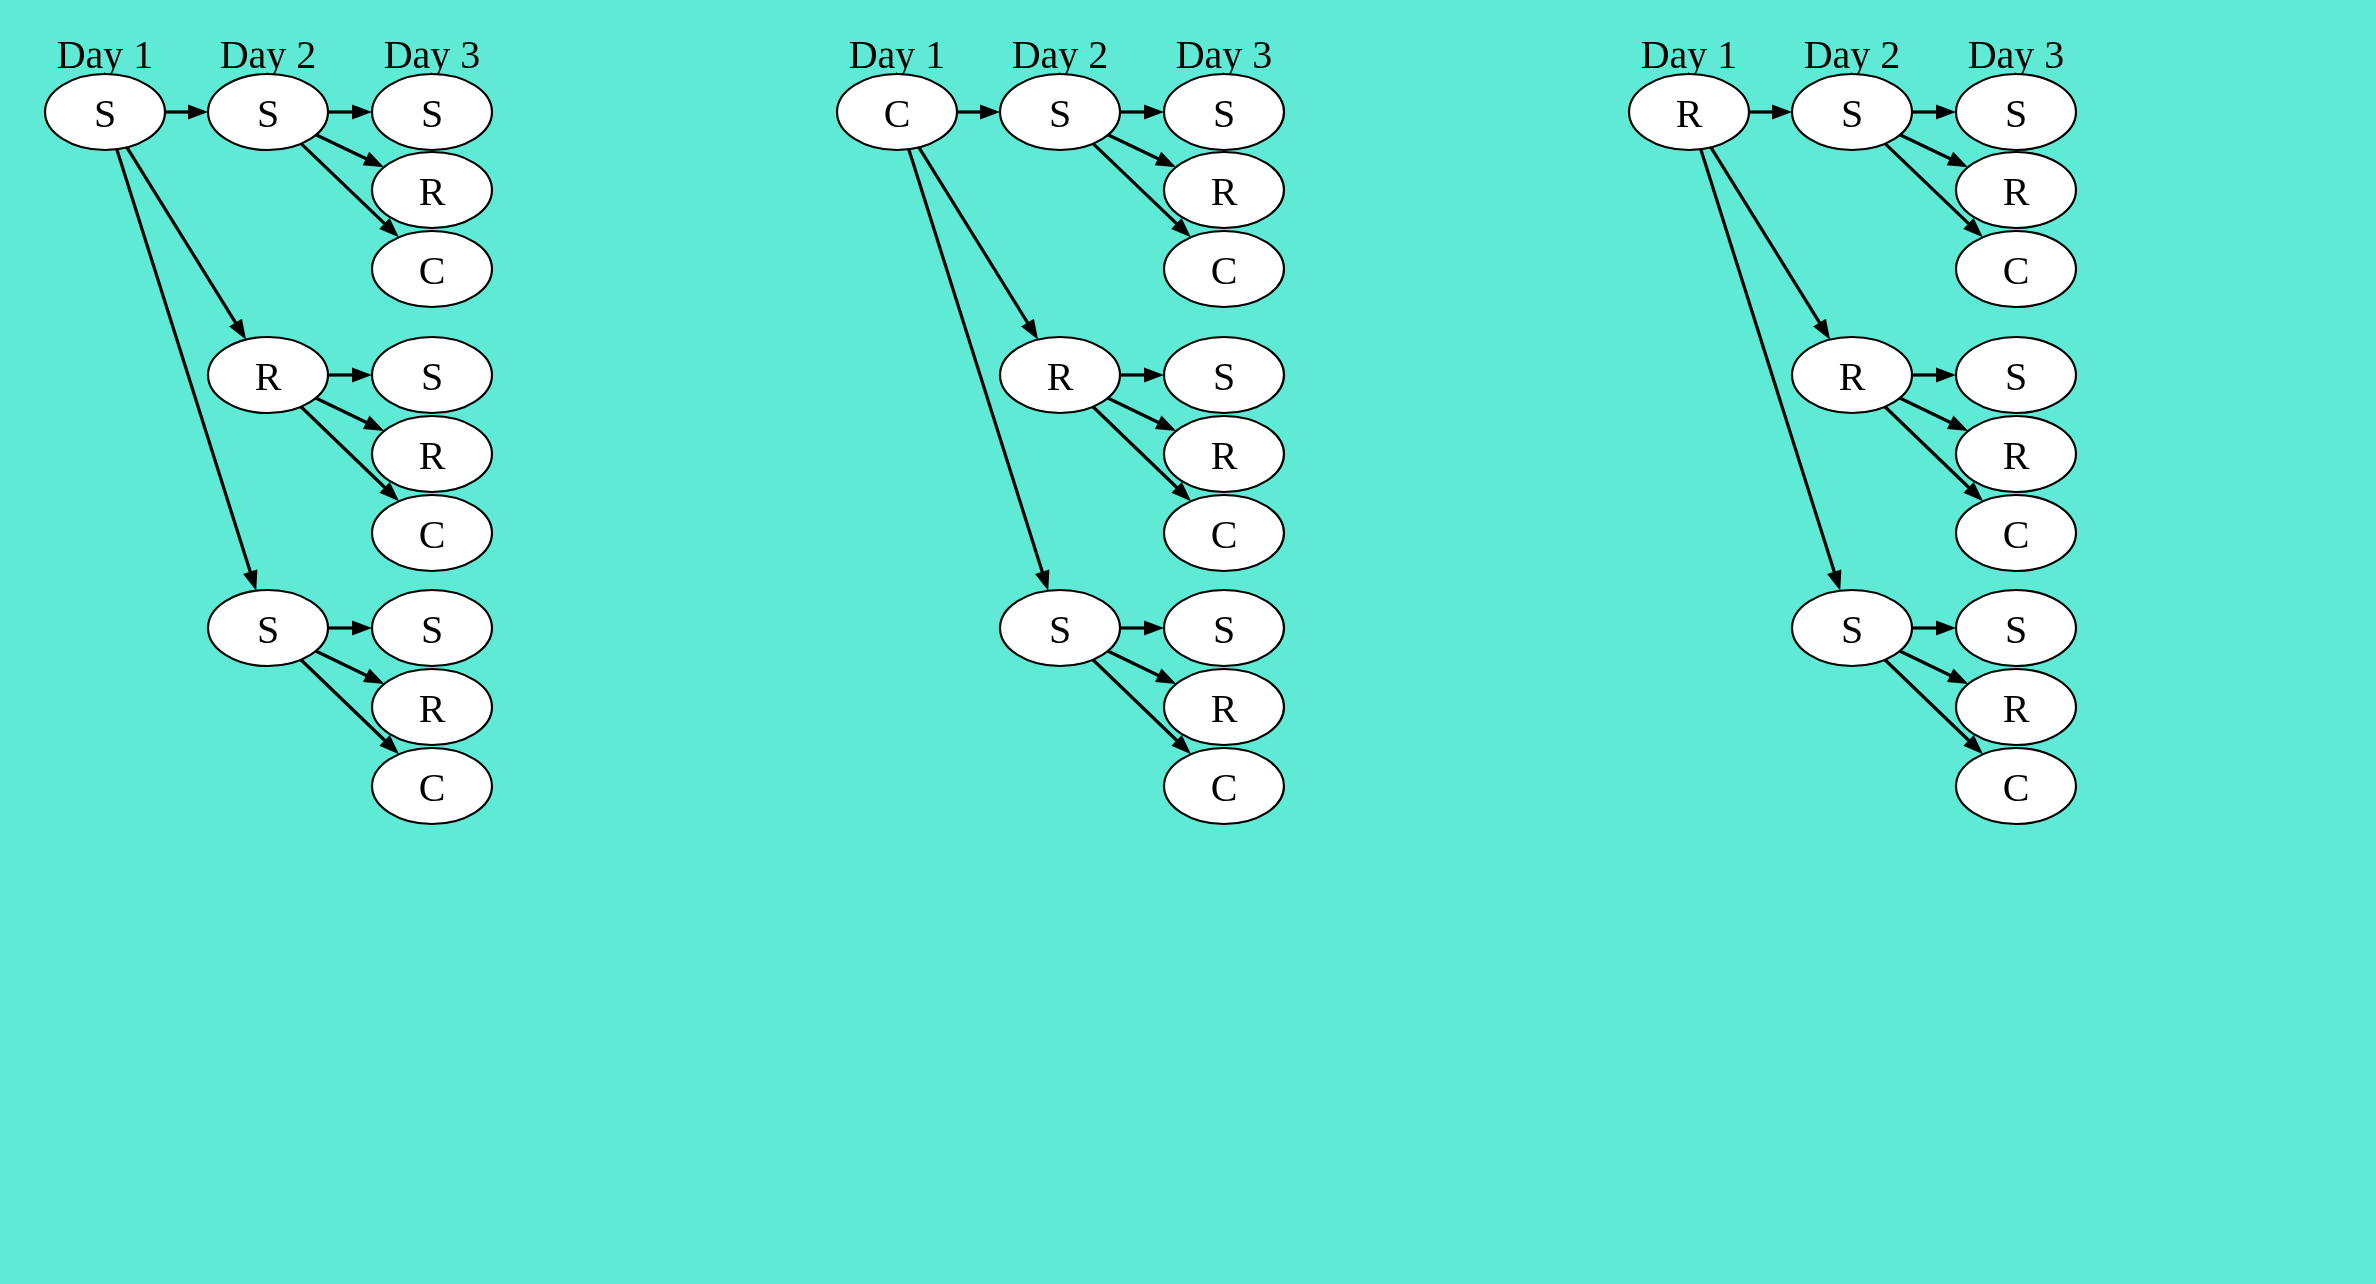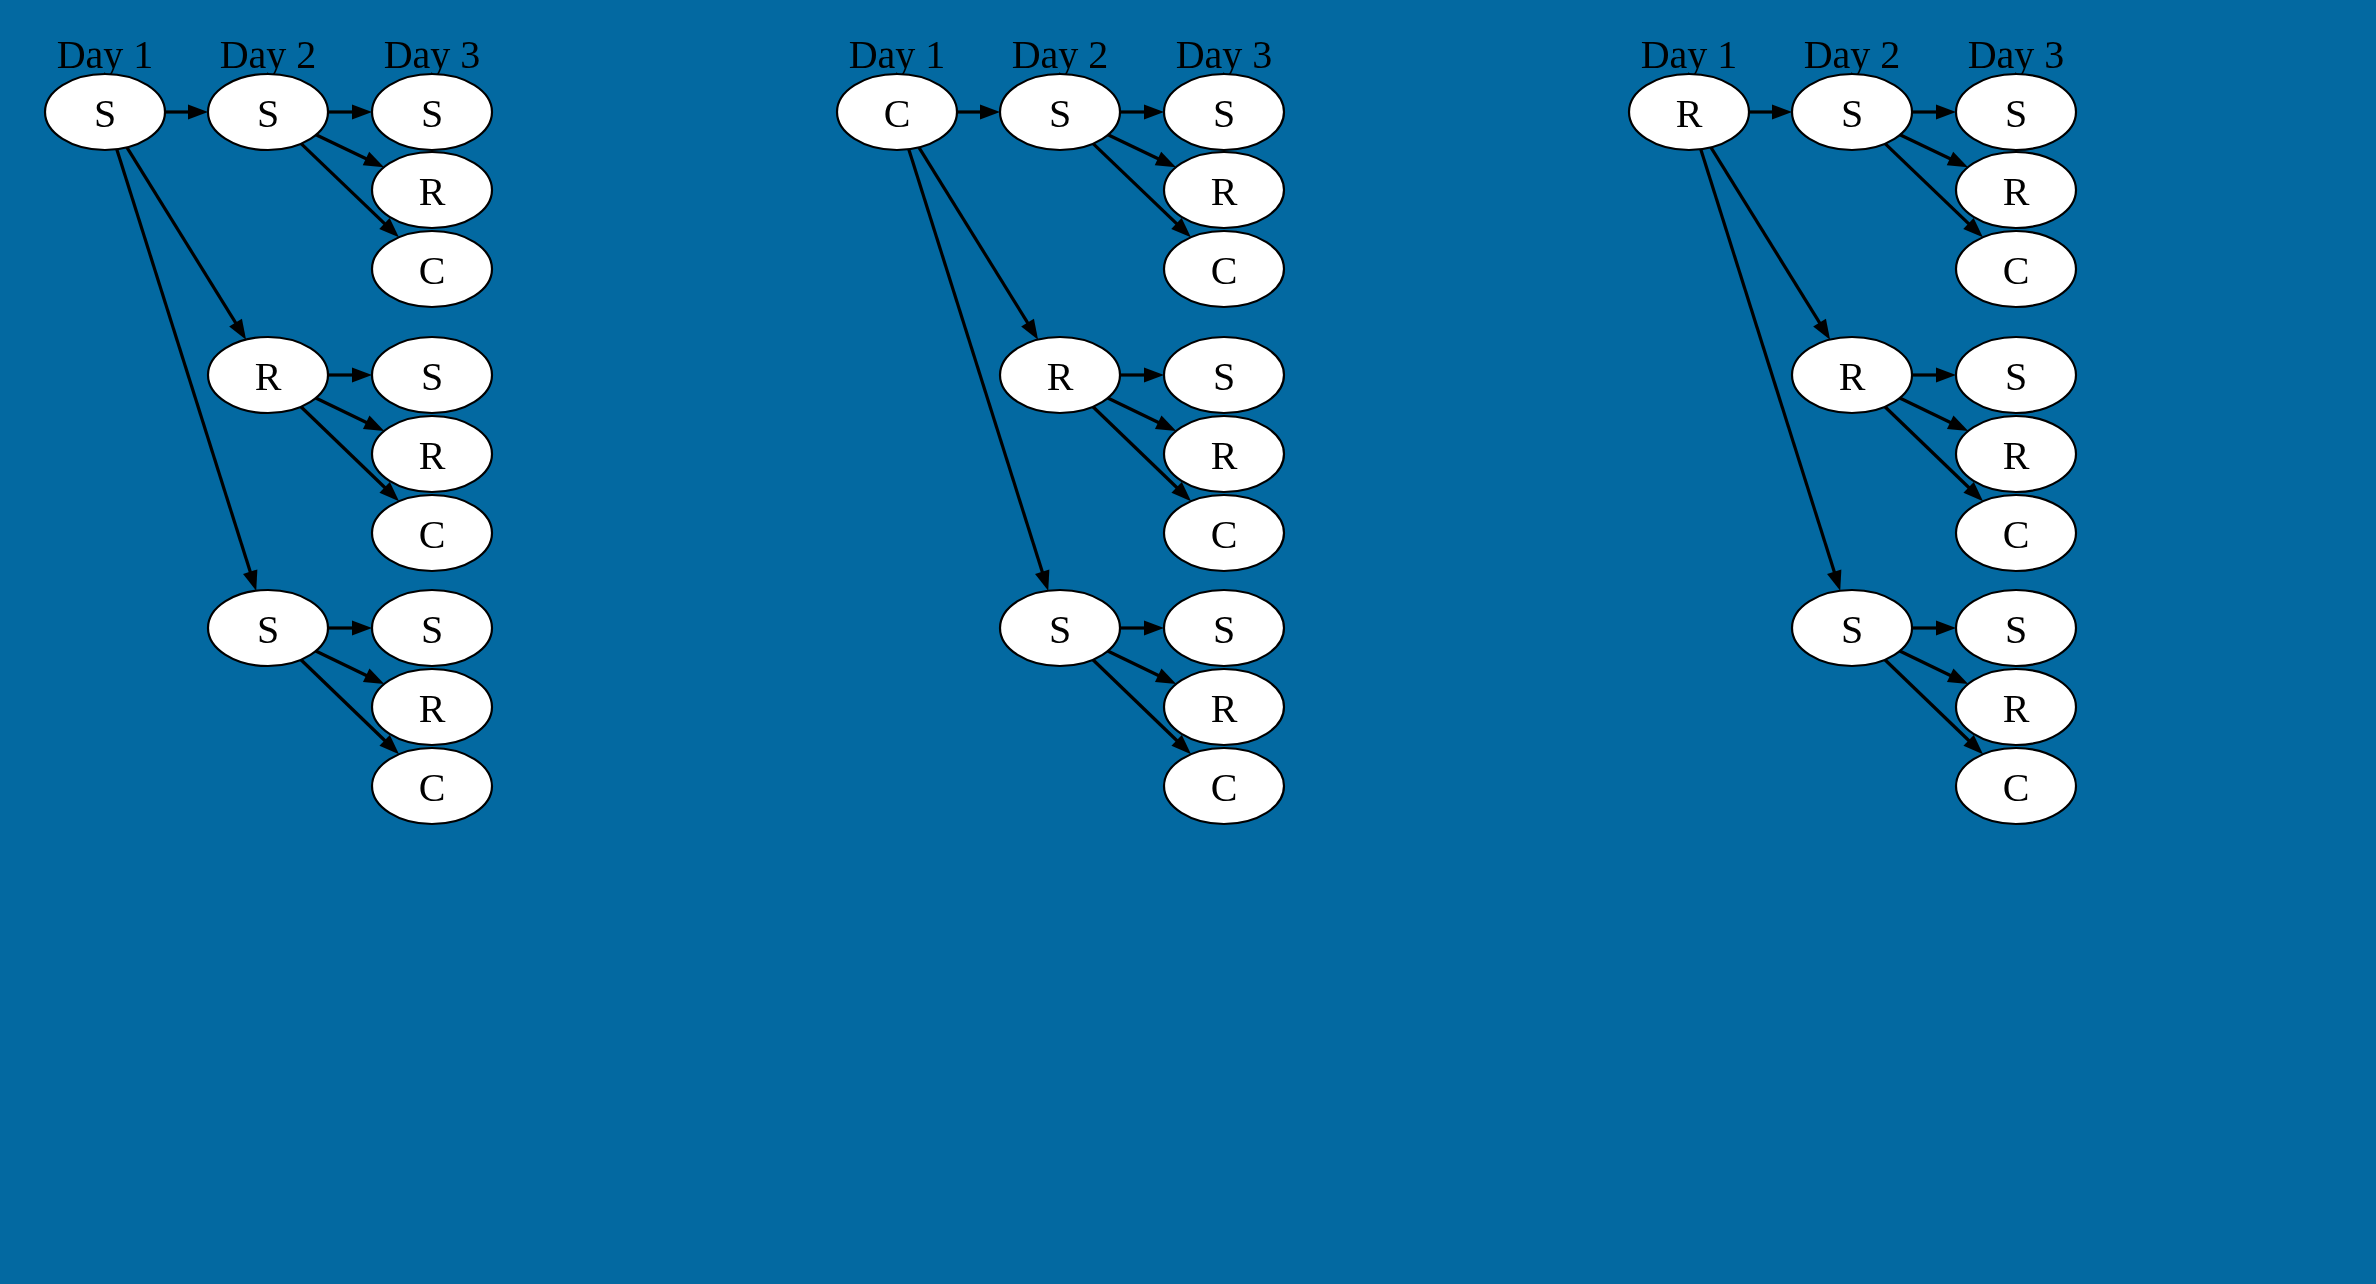--- a/index.html
+++ b/index.html
@@ -10,21 +10,21 @@
   body {
     width: 2376px;
     height: 1284px;
     font-family: "Liberation Serif", "DejaVu Serif", serif;
     overflow: hidden;
   }
   #root {
     position: relative;
     width: 2376px;
     height: 1284px;
-    background: #0369a1;
+    background: #5eead4;
   }
   .panel {
     position: absolute;
     top: 0;
     width: 792px;
     height: 1284px;
   }
   .panel-svg {
     position: absolute;
     left: 0;

